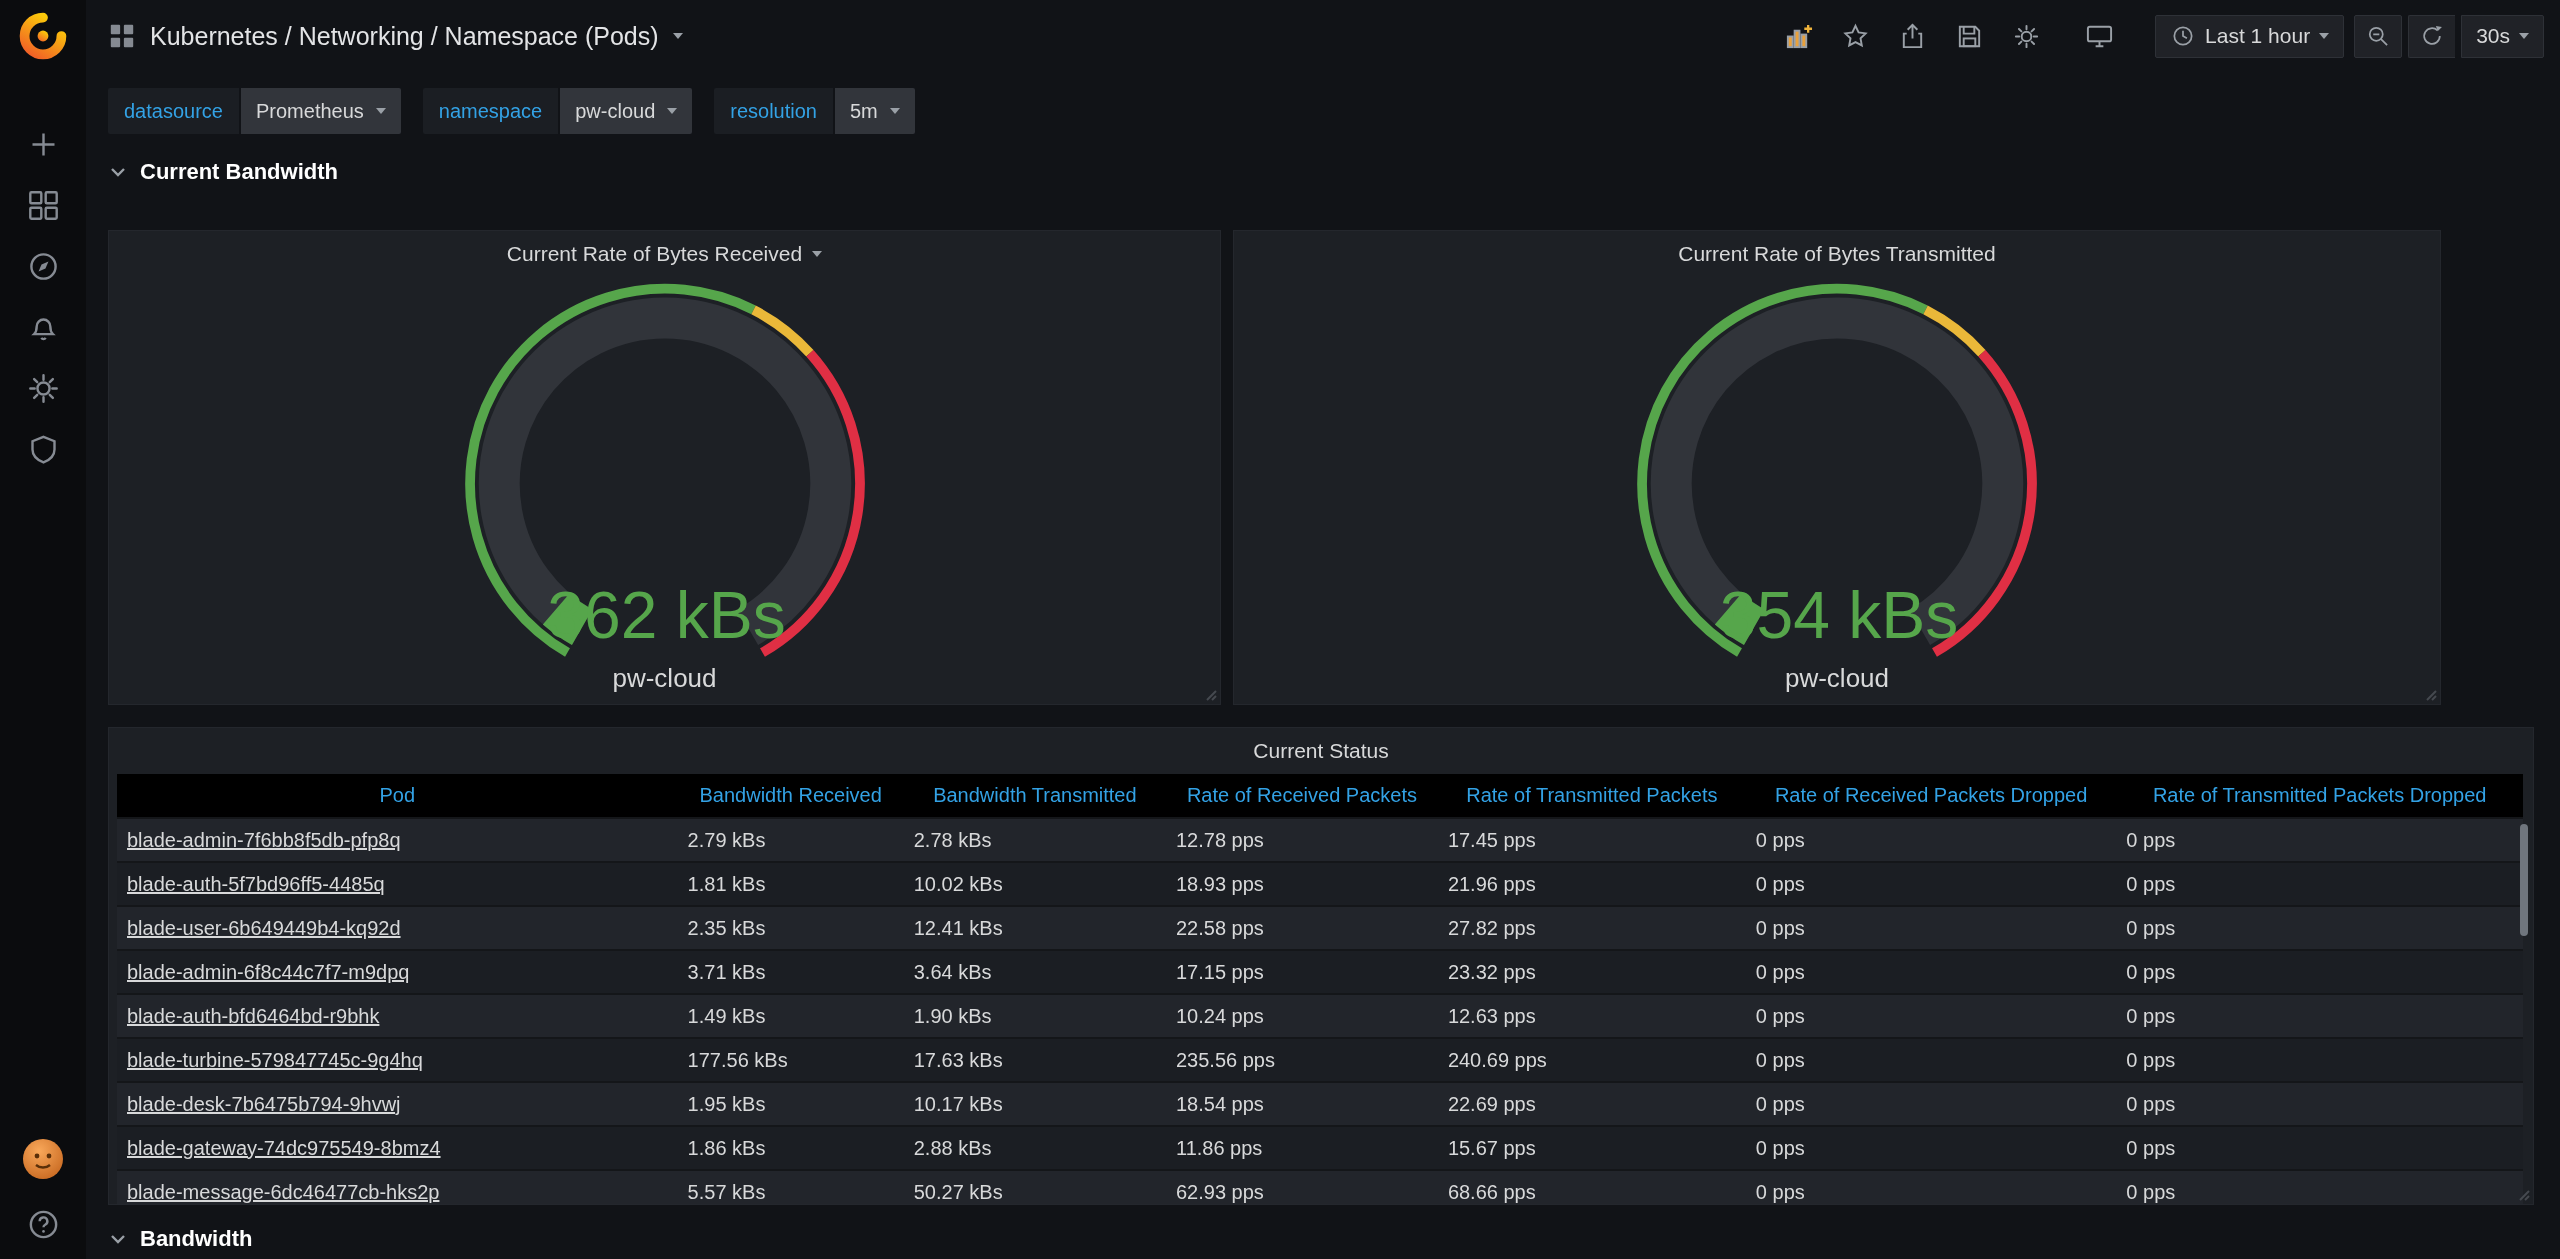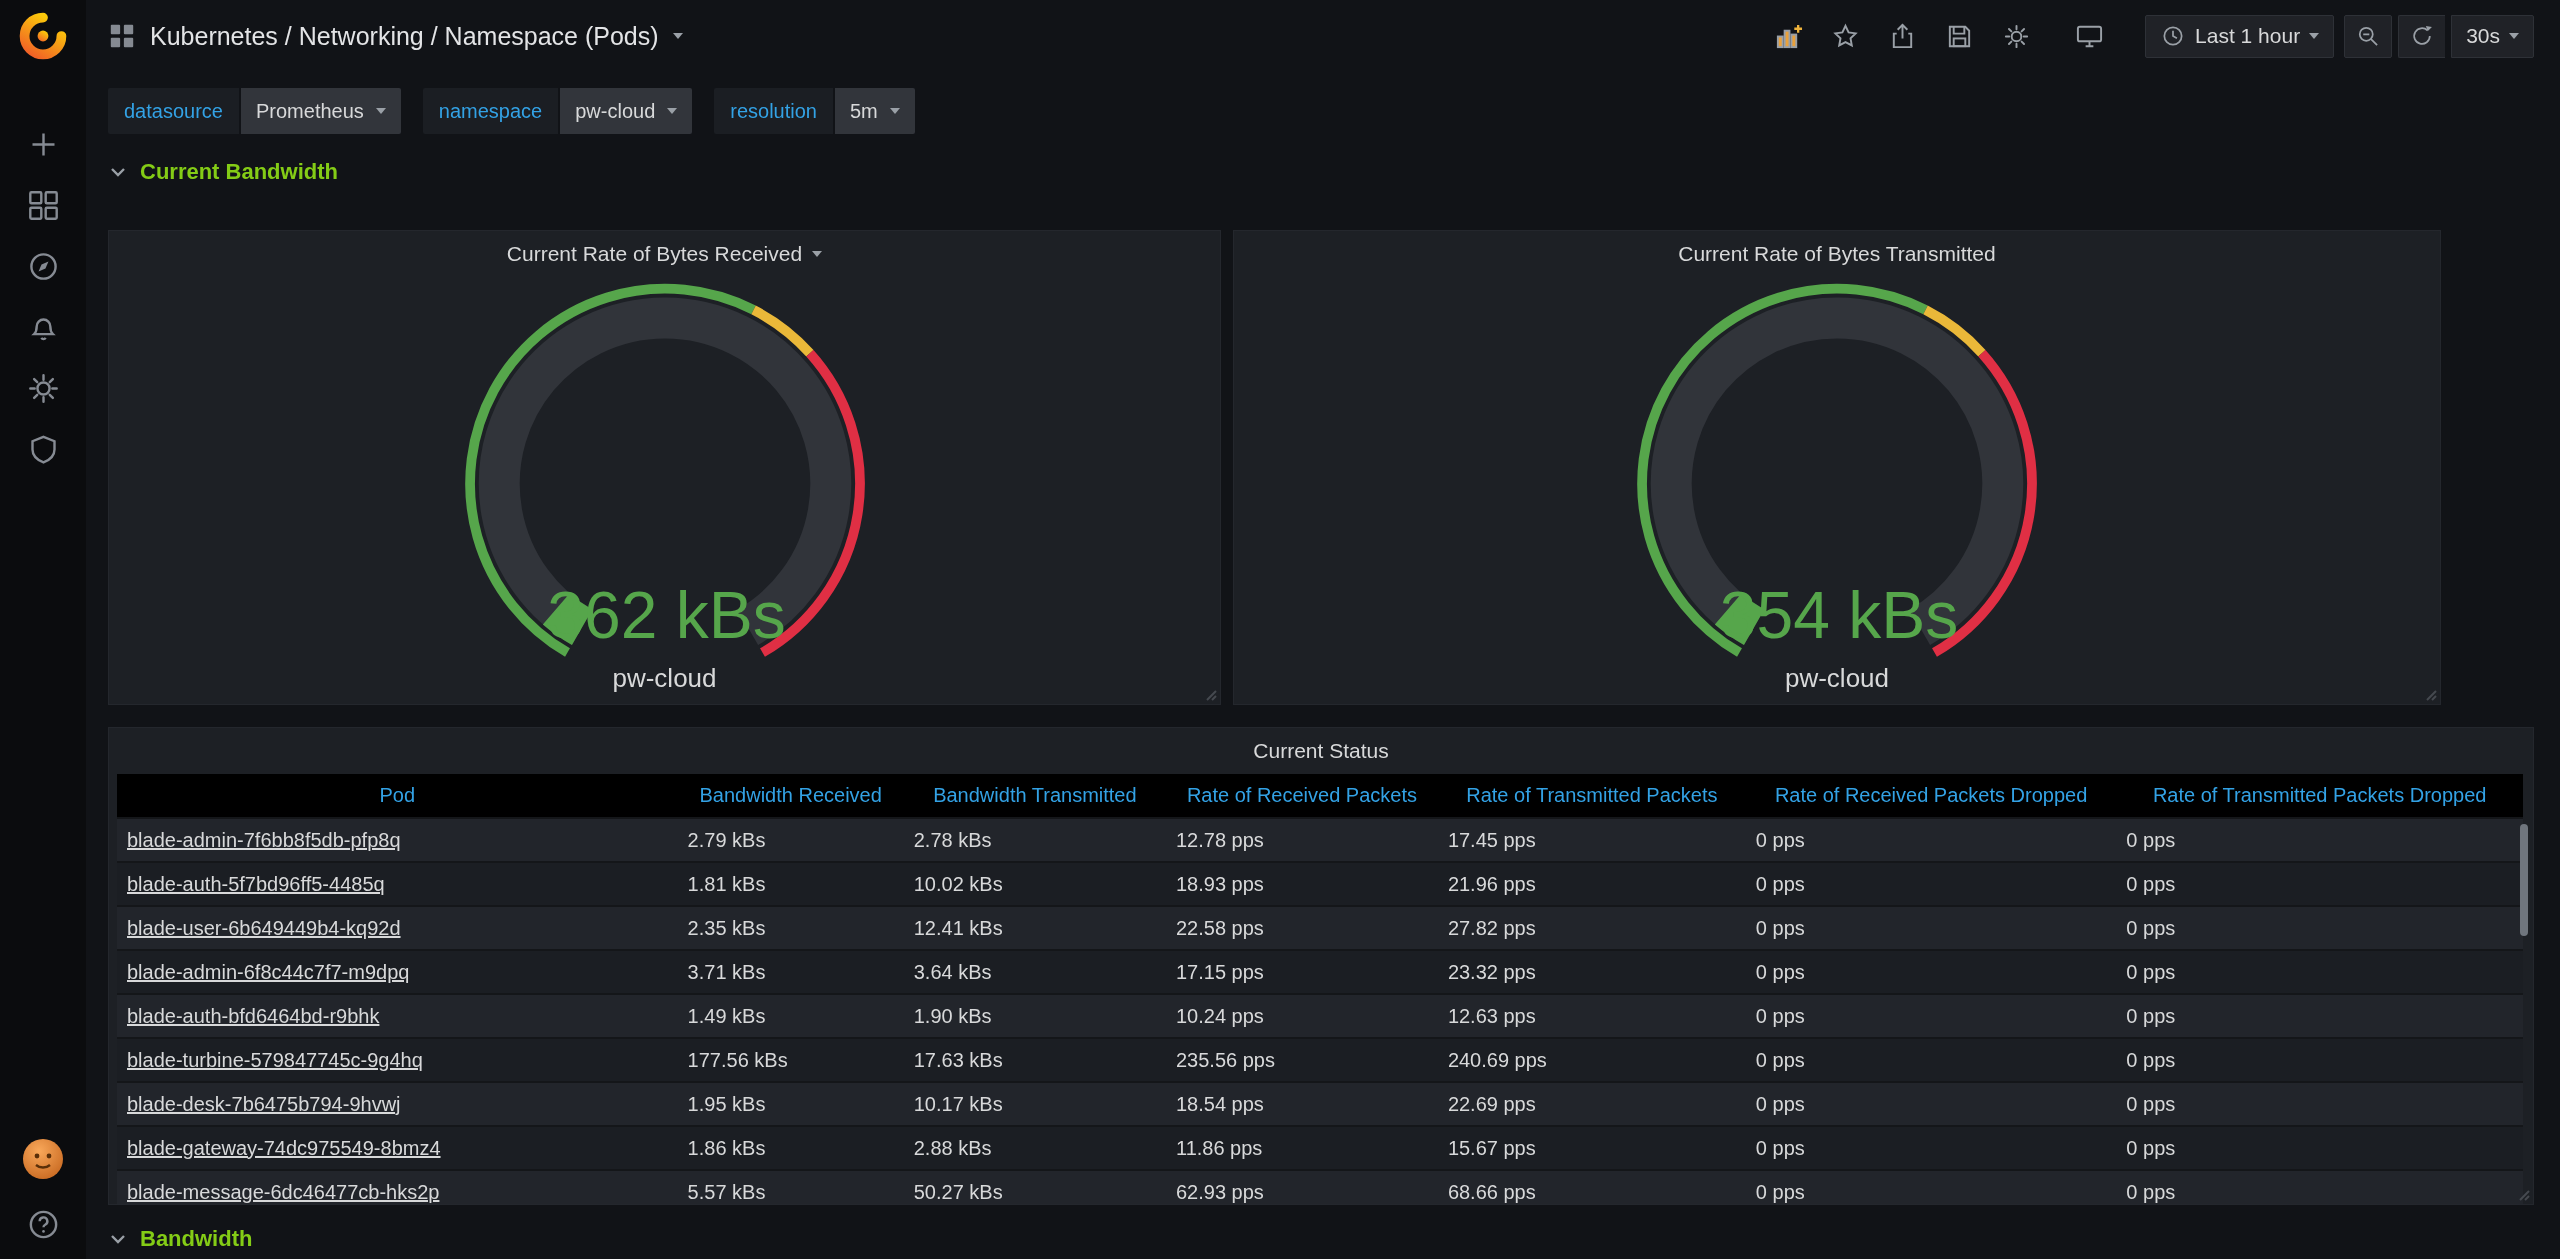--- a/index.html
+++ b/index.html
@@ -12,21 +12,21 @@
   .logo { margin-top:10px; cursor:pointer; }
   .side-nav { margin-top:62px; display:flex; flex-direction:column; gap:28px; align-items:center; }
   .side-icon { width:33px; height:33px; color:#868b93; cursor:pointer; }
   .side-icon svg { width:100%; height:100%; stroke:currentColor; fill:none; stroke-width:2.2; }
   .side-bottom { margin-top:auto; margin-bottom:18px; display:flex; flex-direction:column;
                  gap:24px; align-items:center; }
 
   
   .main { margin-left:86px; }
   .navbar { height:72px; display:flex; align-items:center; justify-content:space-between;
-            padding:0 26px 0 22px; }
+            padding:0 16px 0 22px; }
   .nav-left { display:flex; align-items:center; gap:14px; cursor:pointer; }
   .nav-title { font-size:25px; font-weight:500; color:#e3e4e6; }
   .nav-right { display:flex; align-items:center; gap:6px; }
   .nav-icon-btn { padding:8px 11px; color:#9aa0a7; cursor:pointer; display:flex; align-items:center; }
   .nav-icon-btn svg { width:29px; height:29px; stroke:currentColor; fill:none; stroke-width:2; }
   .nav-chip { display:flex; align-items:center; gap:9px; height:43px; padding:0 14px;
               background:#202227; border:1px solid #2e3137; border-radius:2px;
               color:#d8d9da; font-size:21px; cursor:pointer; margin-left:4px; }
   .nav-chip svg { width:26px; height:26px; stroke:#9aa0a7; fill:none; stroke-width:2; }
   .caret { width:0; height:0; border-left:6px solid transparent; border-right:6px solid transparent;
@@ -38,21 +38,21 @@
   .submenu { display:flex; gap:22px; padding:16px 0 2px 0; }
   .var-group { display:flex; height:46px; }
   .var-label { background:#1b1e23; color:#33a2e5; font-size:20px; display:flex;
                align-items:center; padding:0 16px; border-radius:2px 0 0 2px; }
   .var-value { background:#32353b; color:#d8d9da; font-size:20px; display:flex; gap:12px;
                align-items:center; padding:0 15px; margin-left:2px; cursor:pointer;
                border-radius:0 2px 2px 0; }
 
   .section-row { height:44px; margin-top:14px; display:flex; align-items:center; gap:12px;
                  cursor:pointer; }
-  .section-title { font-size:22px; font-weight:700; color:#84cc16; }
+  .section-title { font-size:22px; font-weight:700; color:#ffffff; }
   .chev { width:20px; height:20px; stroke:#9aa0a7; fill:none; stroke-width:2.4; }
 
   .panel { background:#1d2025; border:1px solid #24272d; position:relative; }
   .panel-header { height:46px; display:flex; align-items:center; justify-content:center;
                   gap:10px; cursor:pointer; }
   .panel-title { font-size:21px; font-weight:500; color:#d8d9da; }
 
   .gauges-row { display:flex; gap:12px; margin-top:20px; }
   .gauge-panel { width:1113px; height:475px;margin-top:16px; }
   .gauge-wrap { position:absolute; left:0; right:0; top:46px; bottom:0; display:flex;

